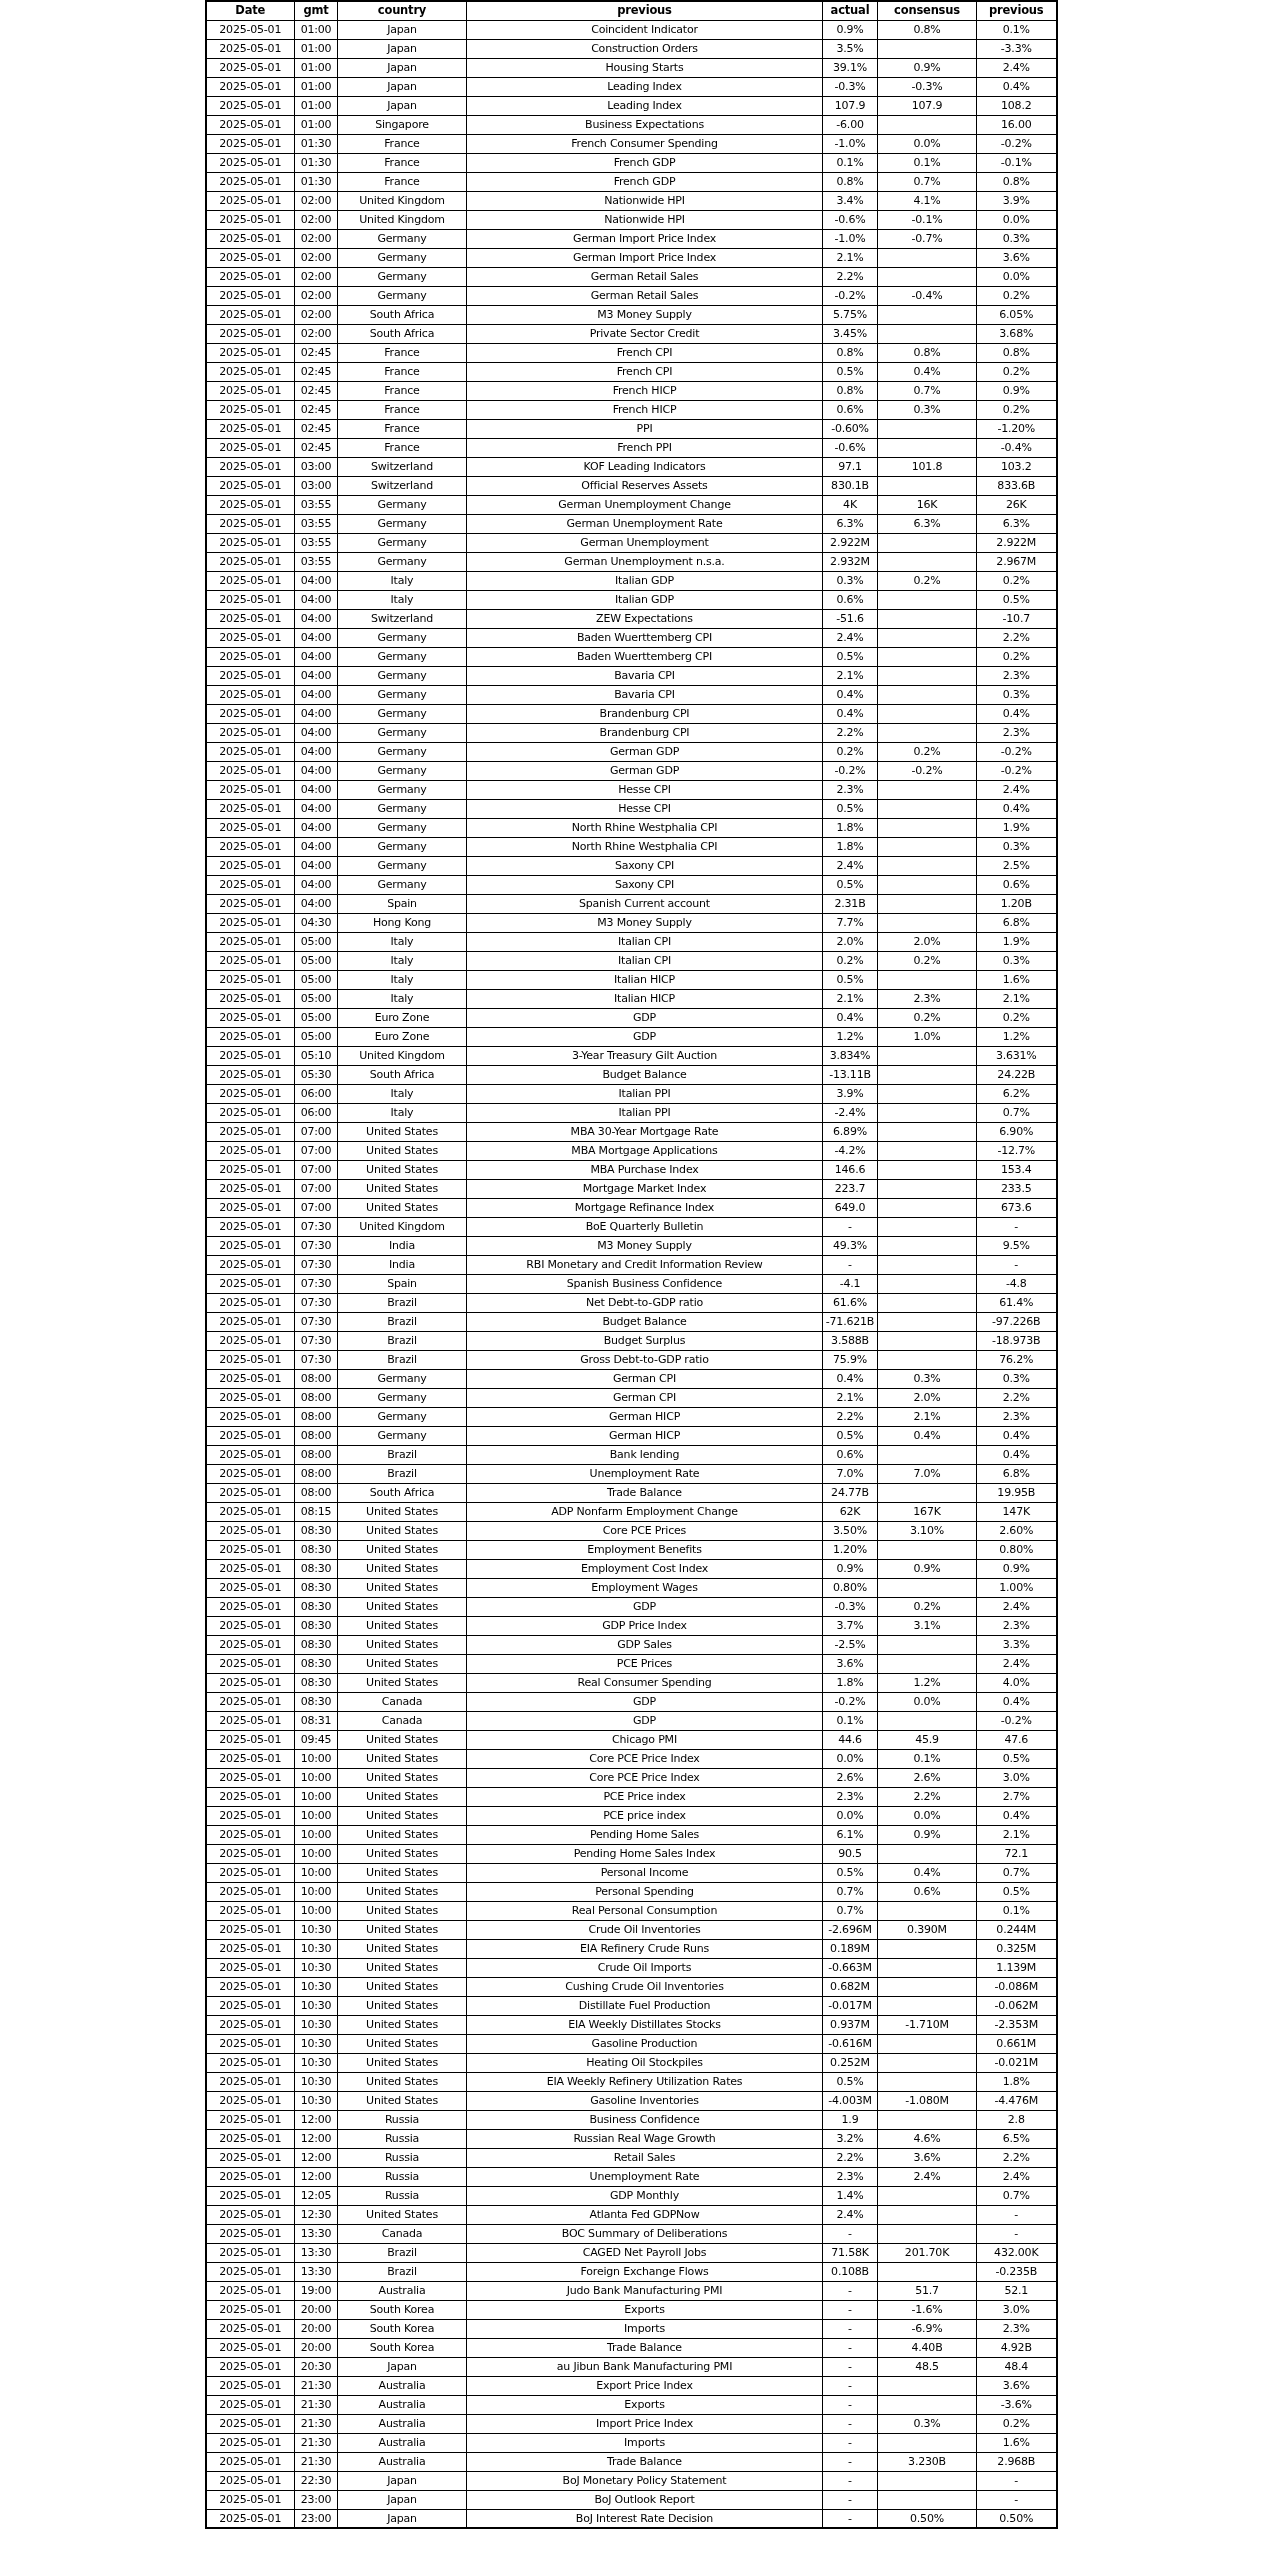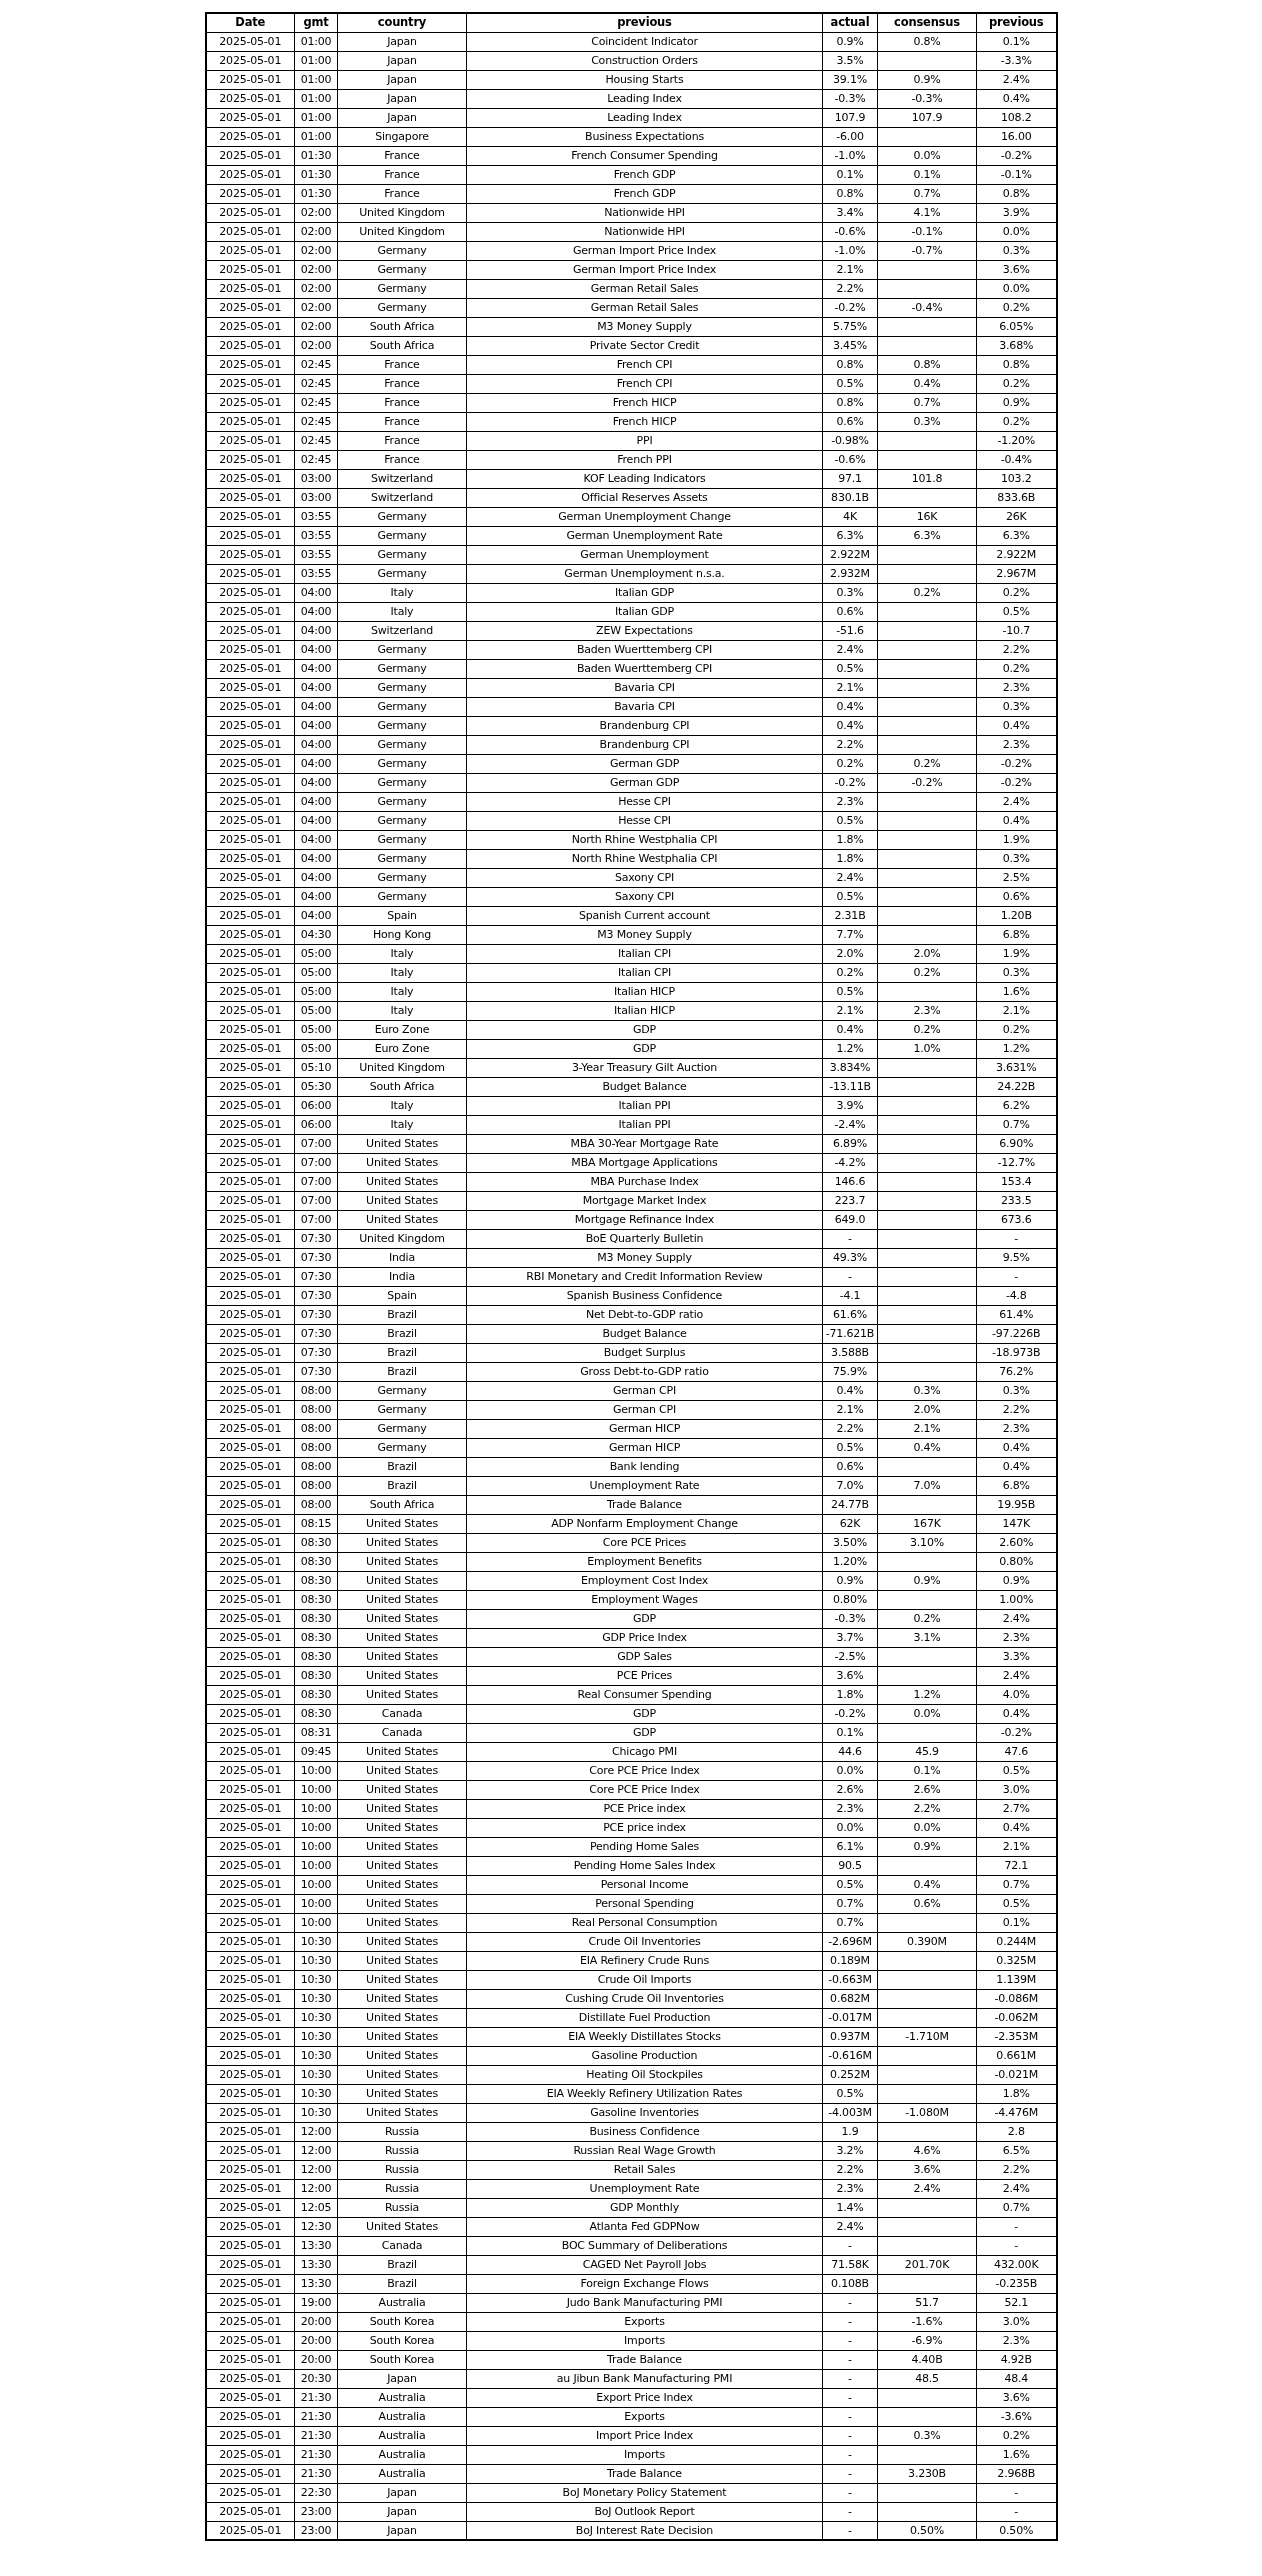--- a/index.html
+++ b/index.html
@@ -6,21 +6,20 @@
     margin: 0;
     padding: 0;
     background: #ffffff;
     width: 1262px;
     height: 2576px;
     font-family: "DejaVu Sans", "Liberation Sans", sans-serif;
     color: #000000;
   }
   .table-wrap {
     width: 1262px;
-    padding-top: 12px;
   }
   table.calendar {
     border-collapse: collapse;
     table-layout: fixed;
     width: 849px;
     margin: 0 auto;
     border: 2px solid #000000;
     background: #ffffff;
   }
   table.calendar th, table.calendar td {
@@ -261,21 +260,21 @@
           <td>French HICP</td>
           <td>0.6%</td>
           <td>0.3%</td>
           <td>0.2%</td>
         </tr>
         <tr>
           <td>2025-05-01</td>
           <td>02:45</td>
           <td>France</td>
           <td>PPI</td>
-          <td>-0.98%</td>
+          <td>-0.60%</td>
           <td></td>
           <td>-1.20%</td>
         </tr>
         <tr>
           <td>2025-05-01</td>
           <td>02:45</td>
           <td>France</td>
           <td>French PPI</td>
           <td>-0.6%</td>
           <td></td>

